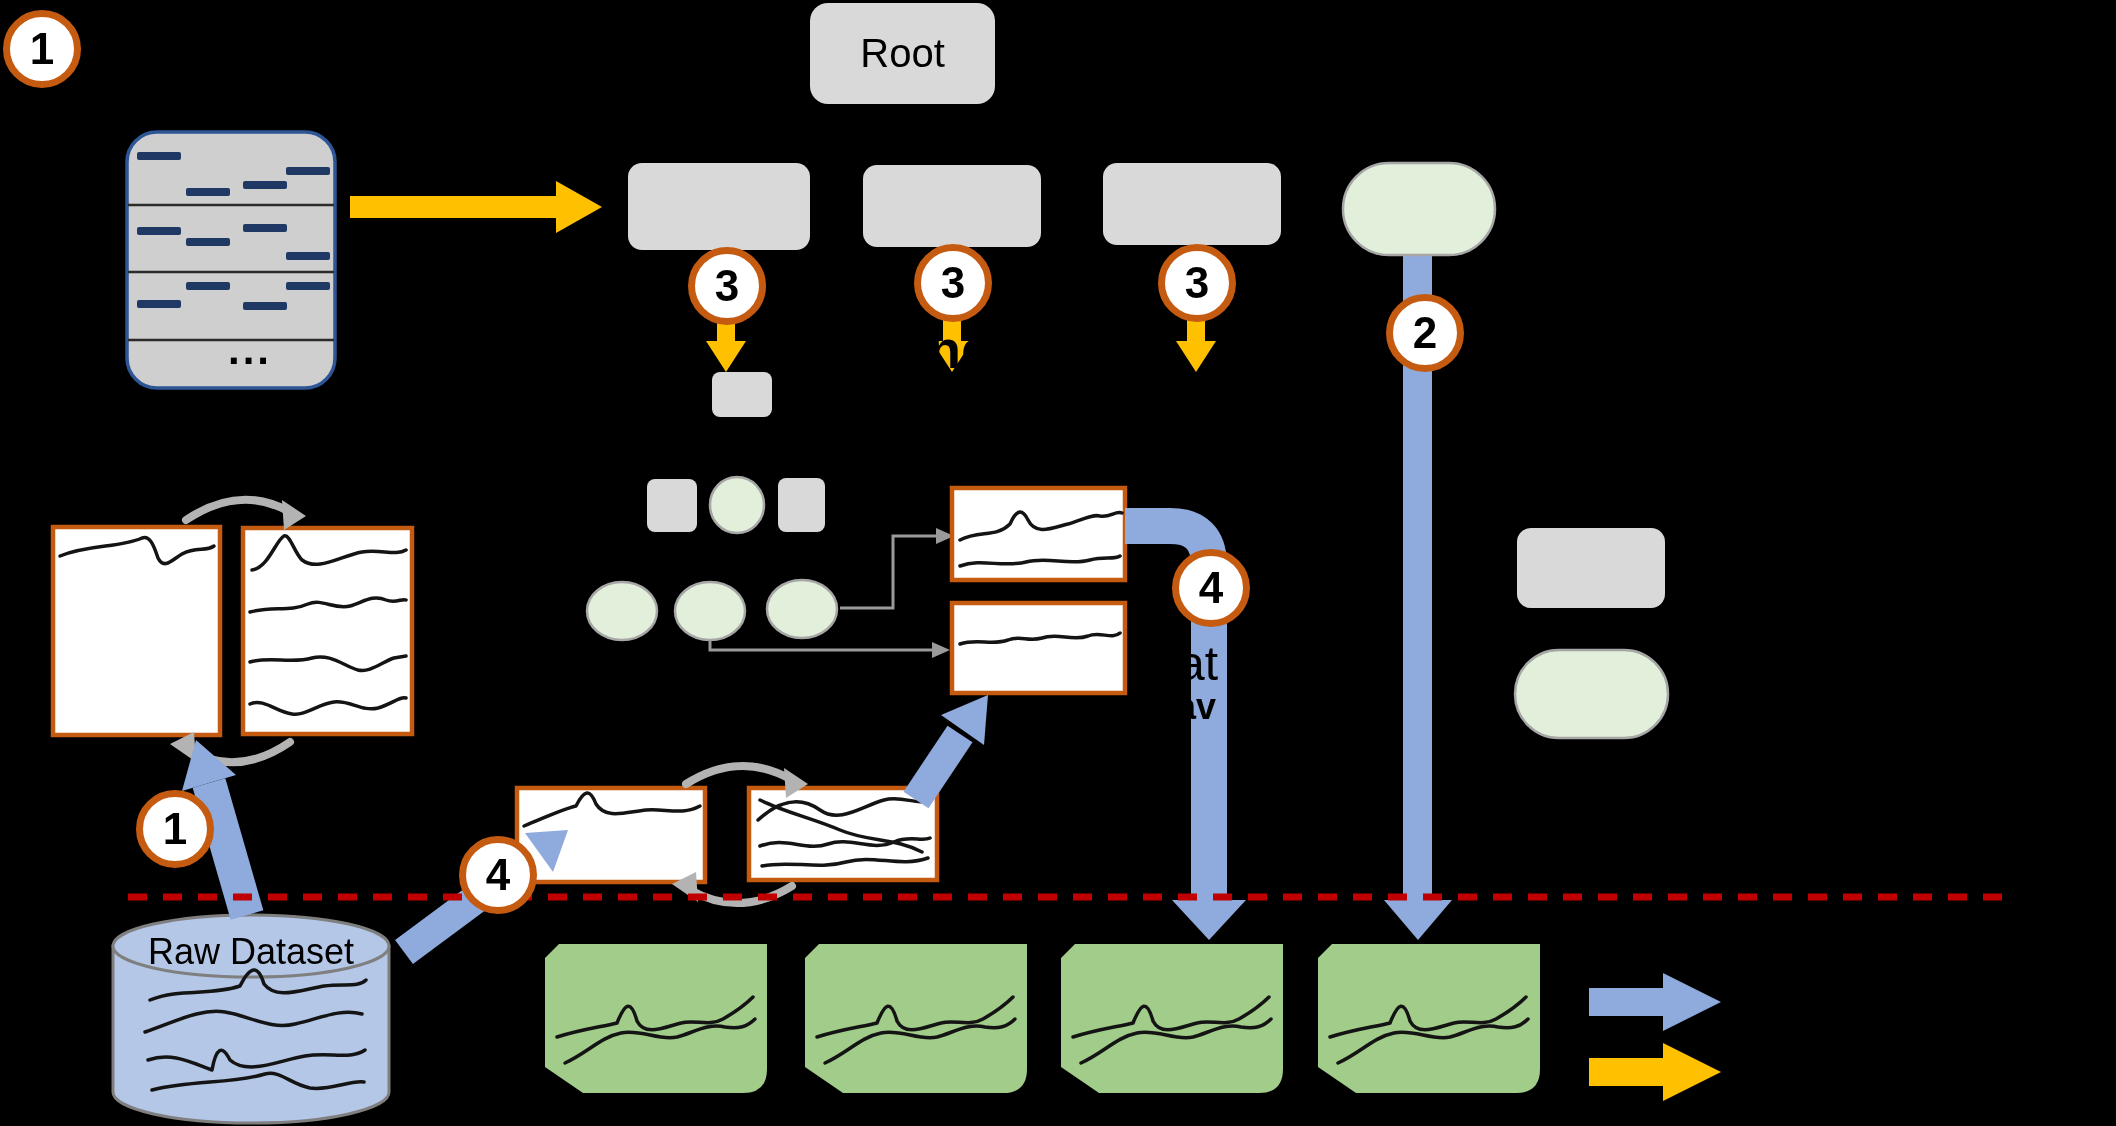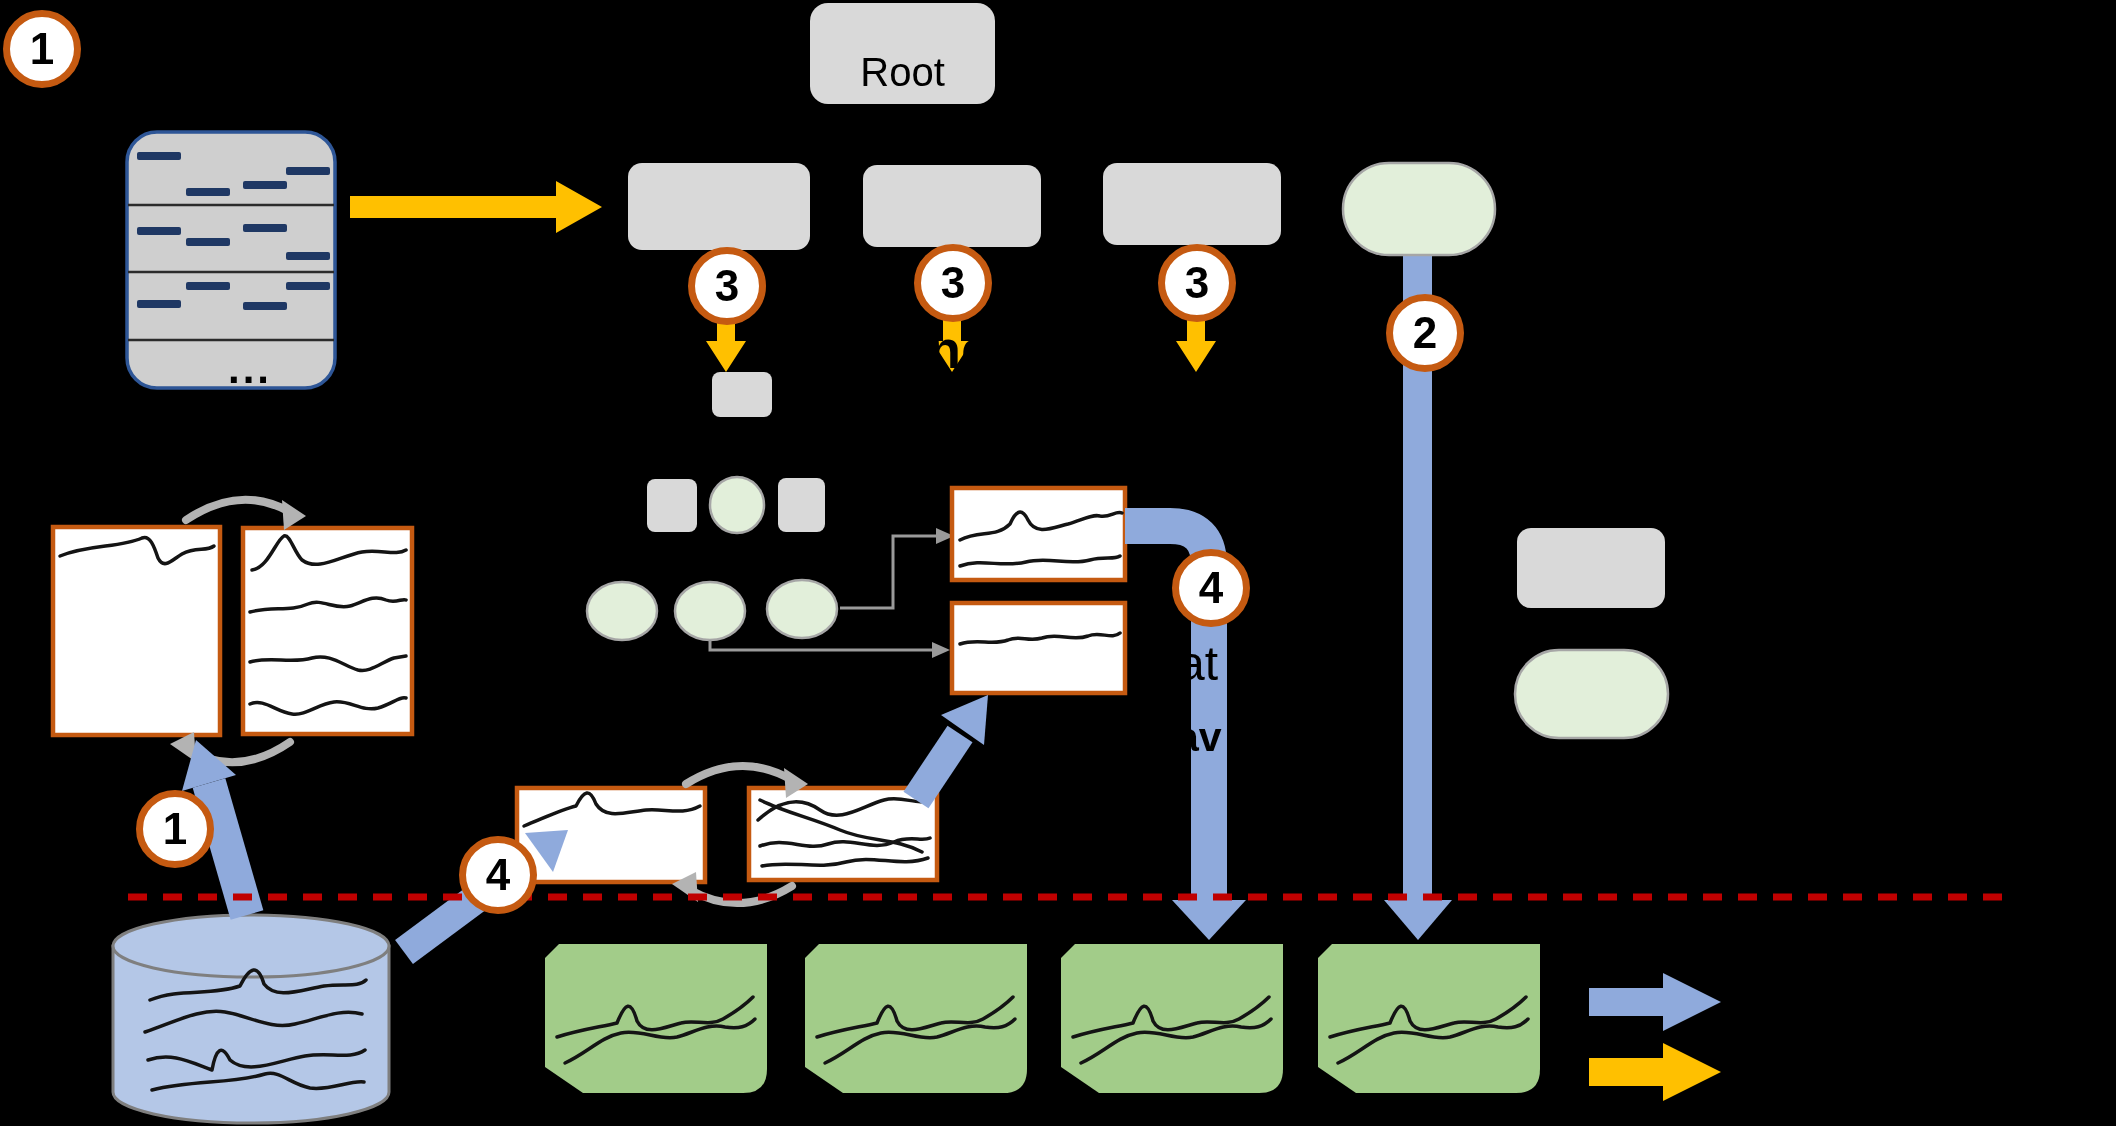--- a/index.html
+++ b/index.html
@@ -27,28 +27,28 @@
   .connhead{fill:var(--connector-gray);}
   .cyc{fill:none;stroke:var(--cycle-gray);stroke-width:8;stroke-linecap:round;}
   .cychead{fill:var(--cycle-gray);}
   .navdash{fill:var(--doc-line-navy);}
   .cyl{fill:var(--cylinder-blue);stroke:var(--cylinder-border);stroke-width:3;}
   .badge{position:absolute;width:78px;height:78px;border-radius:50%;background:#ffffff;
          border:7px solid var(--accent-orange);box-sizing:border-box;display:flex;
          align-items:center;justify-content:center;font-size:44px;font-weight:700;
          color:var(--text-black);z-index:5;}
   .lbl{position:absolute;color:var(--text-black);z-index:4;display:flex;
-       align-items:center;justify-content:center;text-align:center;margin-top:19px;}
+       align-items:center;justify-content:center;text-align:center;}
   .lbl-root{left:810px;top:3px;width:185px;height:101px;font-size:40px;}
   .lbl-raw{left:125px;top:930px;width:252px;height:44px;font-size:36px;}
   .lbl-dots{left:205px;top:330px;width:90px;height:40px;font-size:42px;font-weight:700;letter-spacing:3px;}
   .frag{position:absolute;color:var(--text-black);font-weight:600;z-index:4;}
   .frag-nd{left:928px;top:318px;font-size:54px;}
   .frag-at{left:1178px;top:636px;font-size:48px;font-weight:400;}
-  .frag-av{left:1176px;top:714px;font-size:41px;font-weight:700;}
+  .frag-av{left:1176px;top:686px;font-size:36px;font-weight:700;}
 </style>
 </head>
 <body>
 
 <div class="stage">
 
 <svg width="2116" height="1126" viewBox="0 0 2116 1126">
   <defs>
     <g id="green-doc-squiggles">
       <path class="sig" d="M16,96 C42,88 60,86 76,82 C84,62 90,58 96,80 C104,96 124,86 140,82 C154,78 168,86 182,78 C196,70 206,62 212,56"></path>
@@ -275,18 +275,19 @@
       <span>4</span>
     </div>
 <div class="badge" style="left:459px;top:836px;">
       <span>4</span>
     </div>
 <div class="badge" style="left:136px;top:790px;">
       <span>1</span>
     </div>
 
 <div class="lbl lbl-root">Root</div>
+<div class="lbl lbl-raw">Raw Dataset</div>
 <div class="lbl lbl-dots">...</div>
 <div class="frag frag-nd">nd</div>
 <div class="frag frag-at">at</div>
 <div class="frag frag-av">av</div>
 
 </div>
 
 </body></html>

